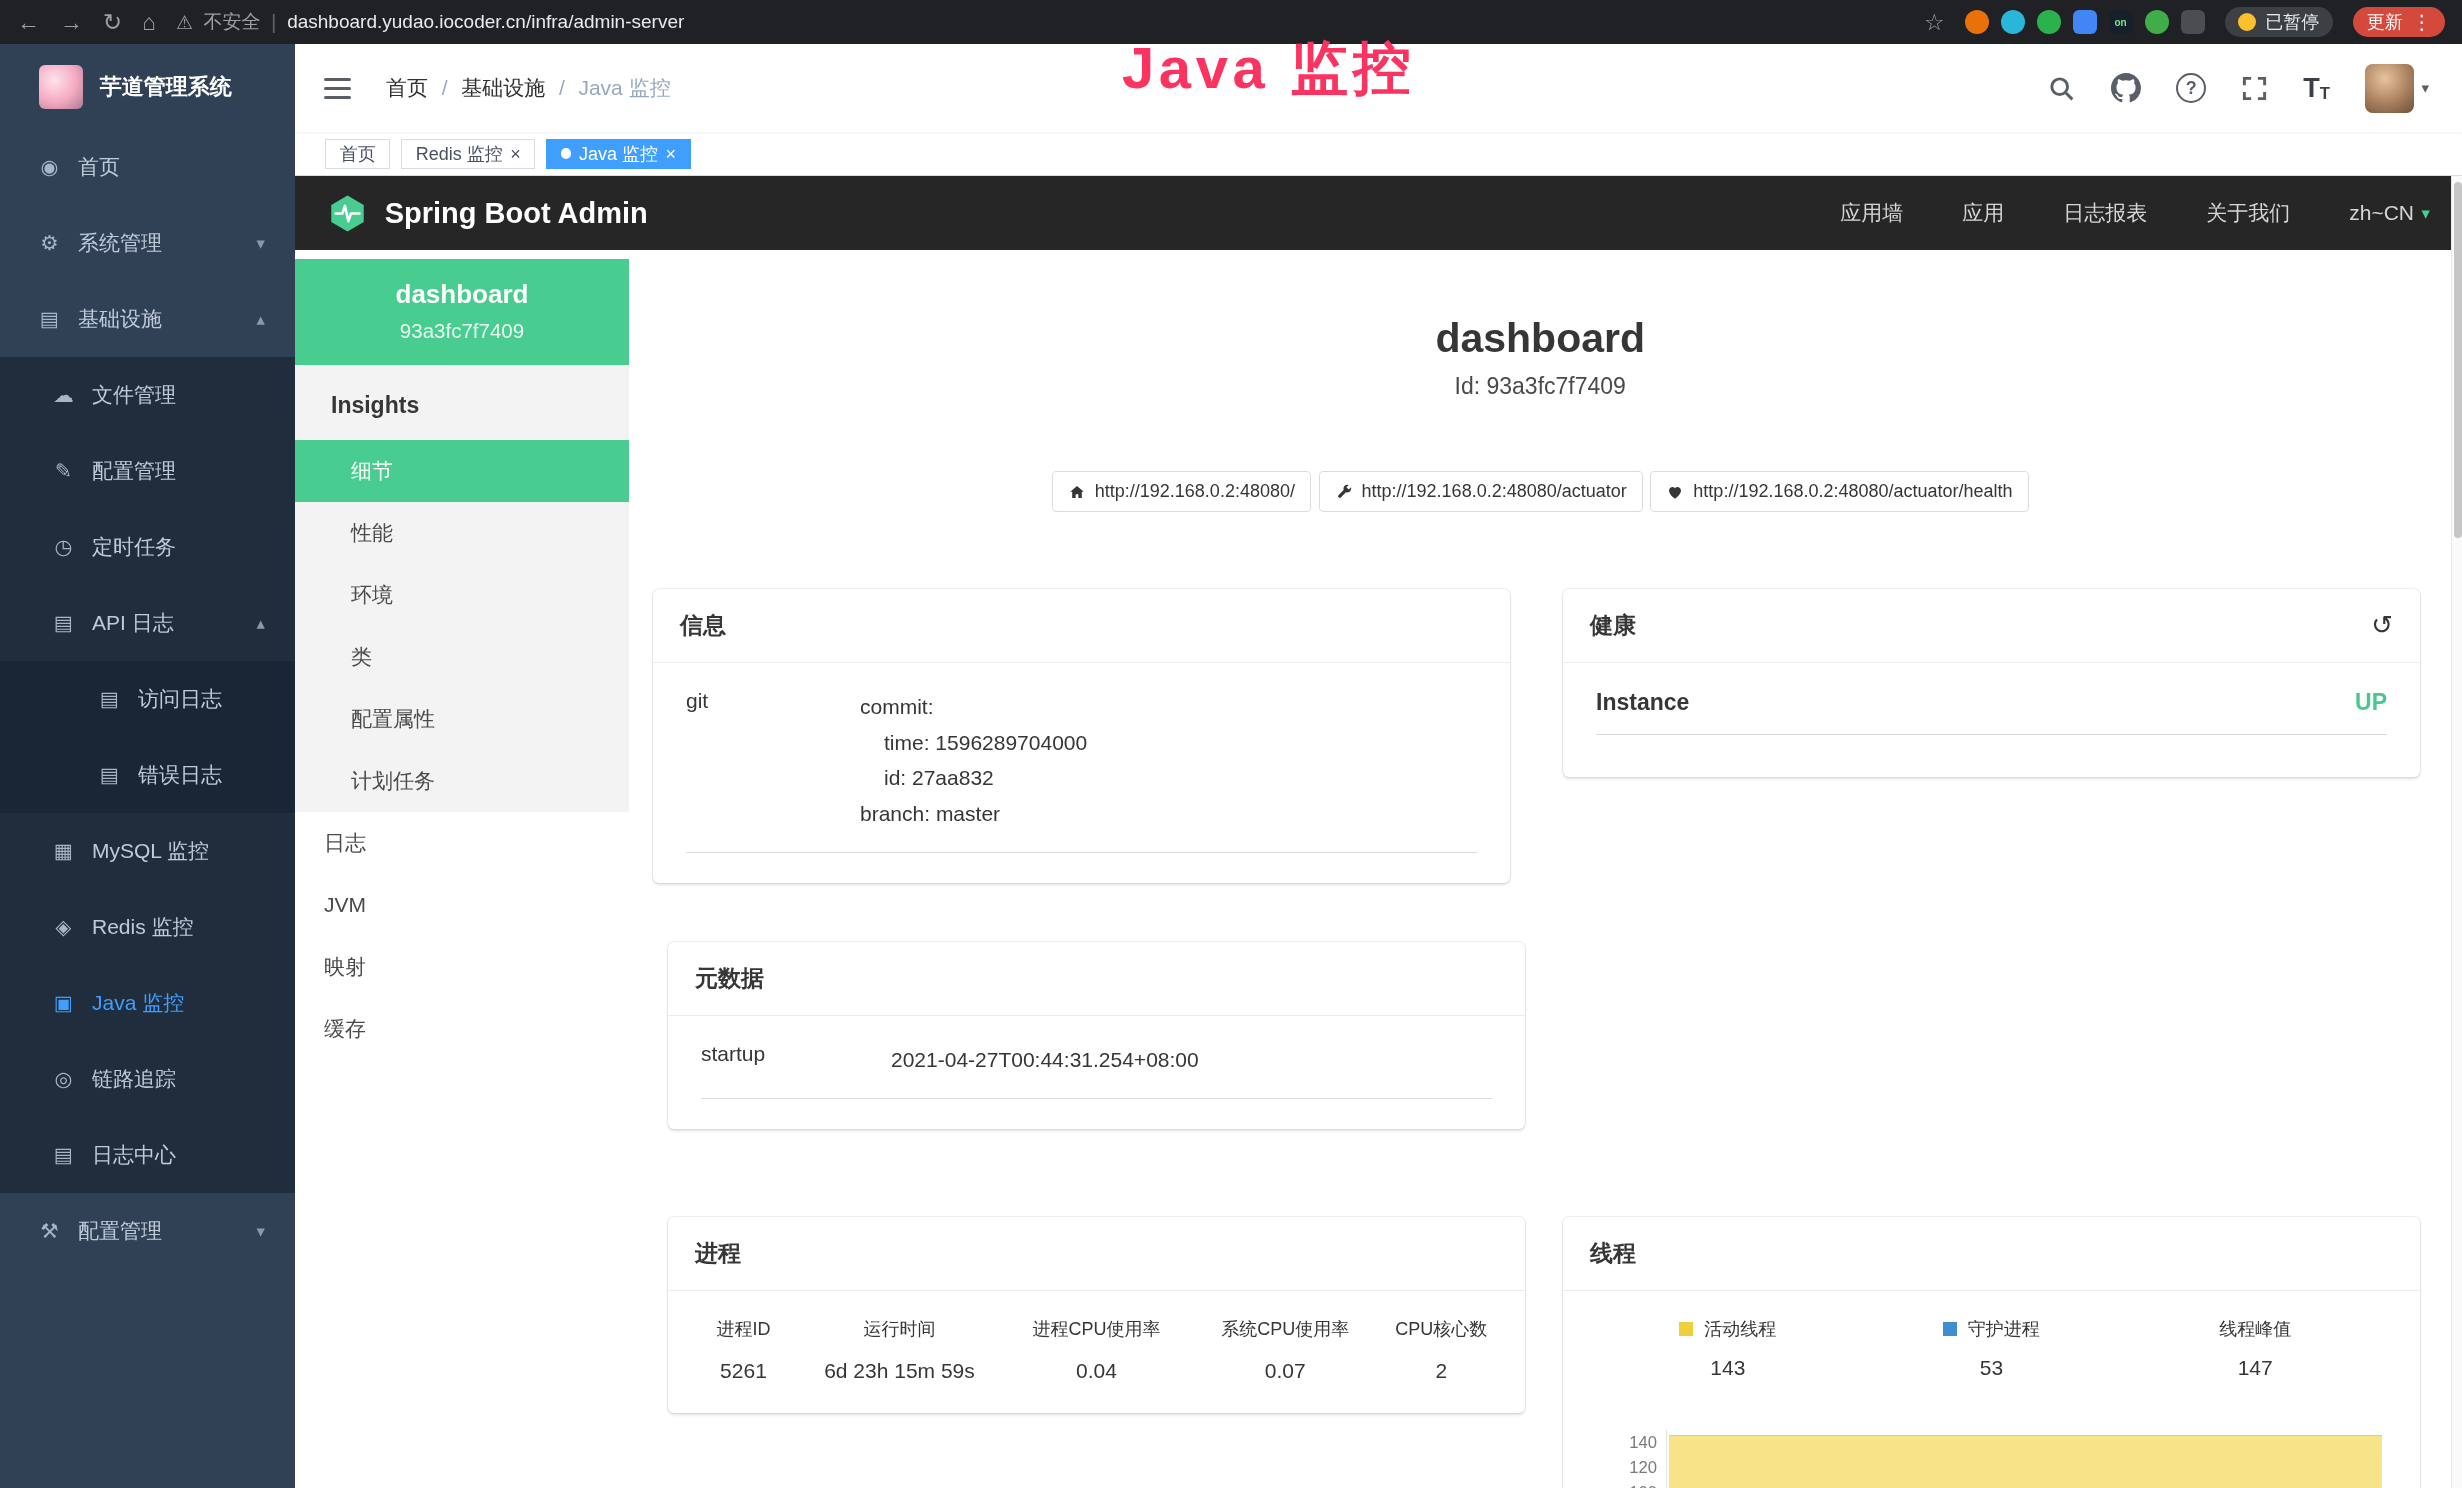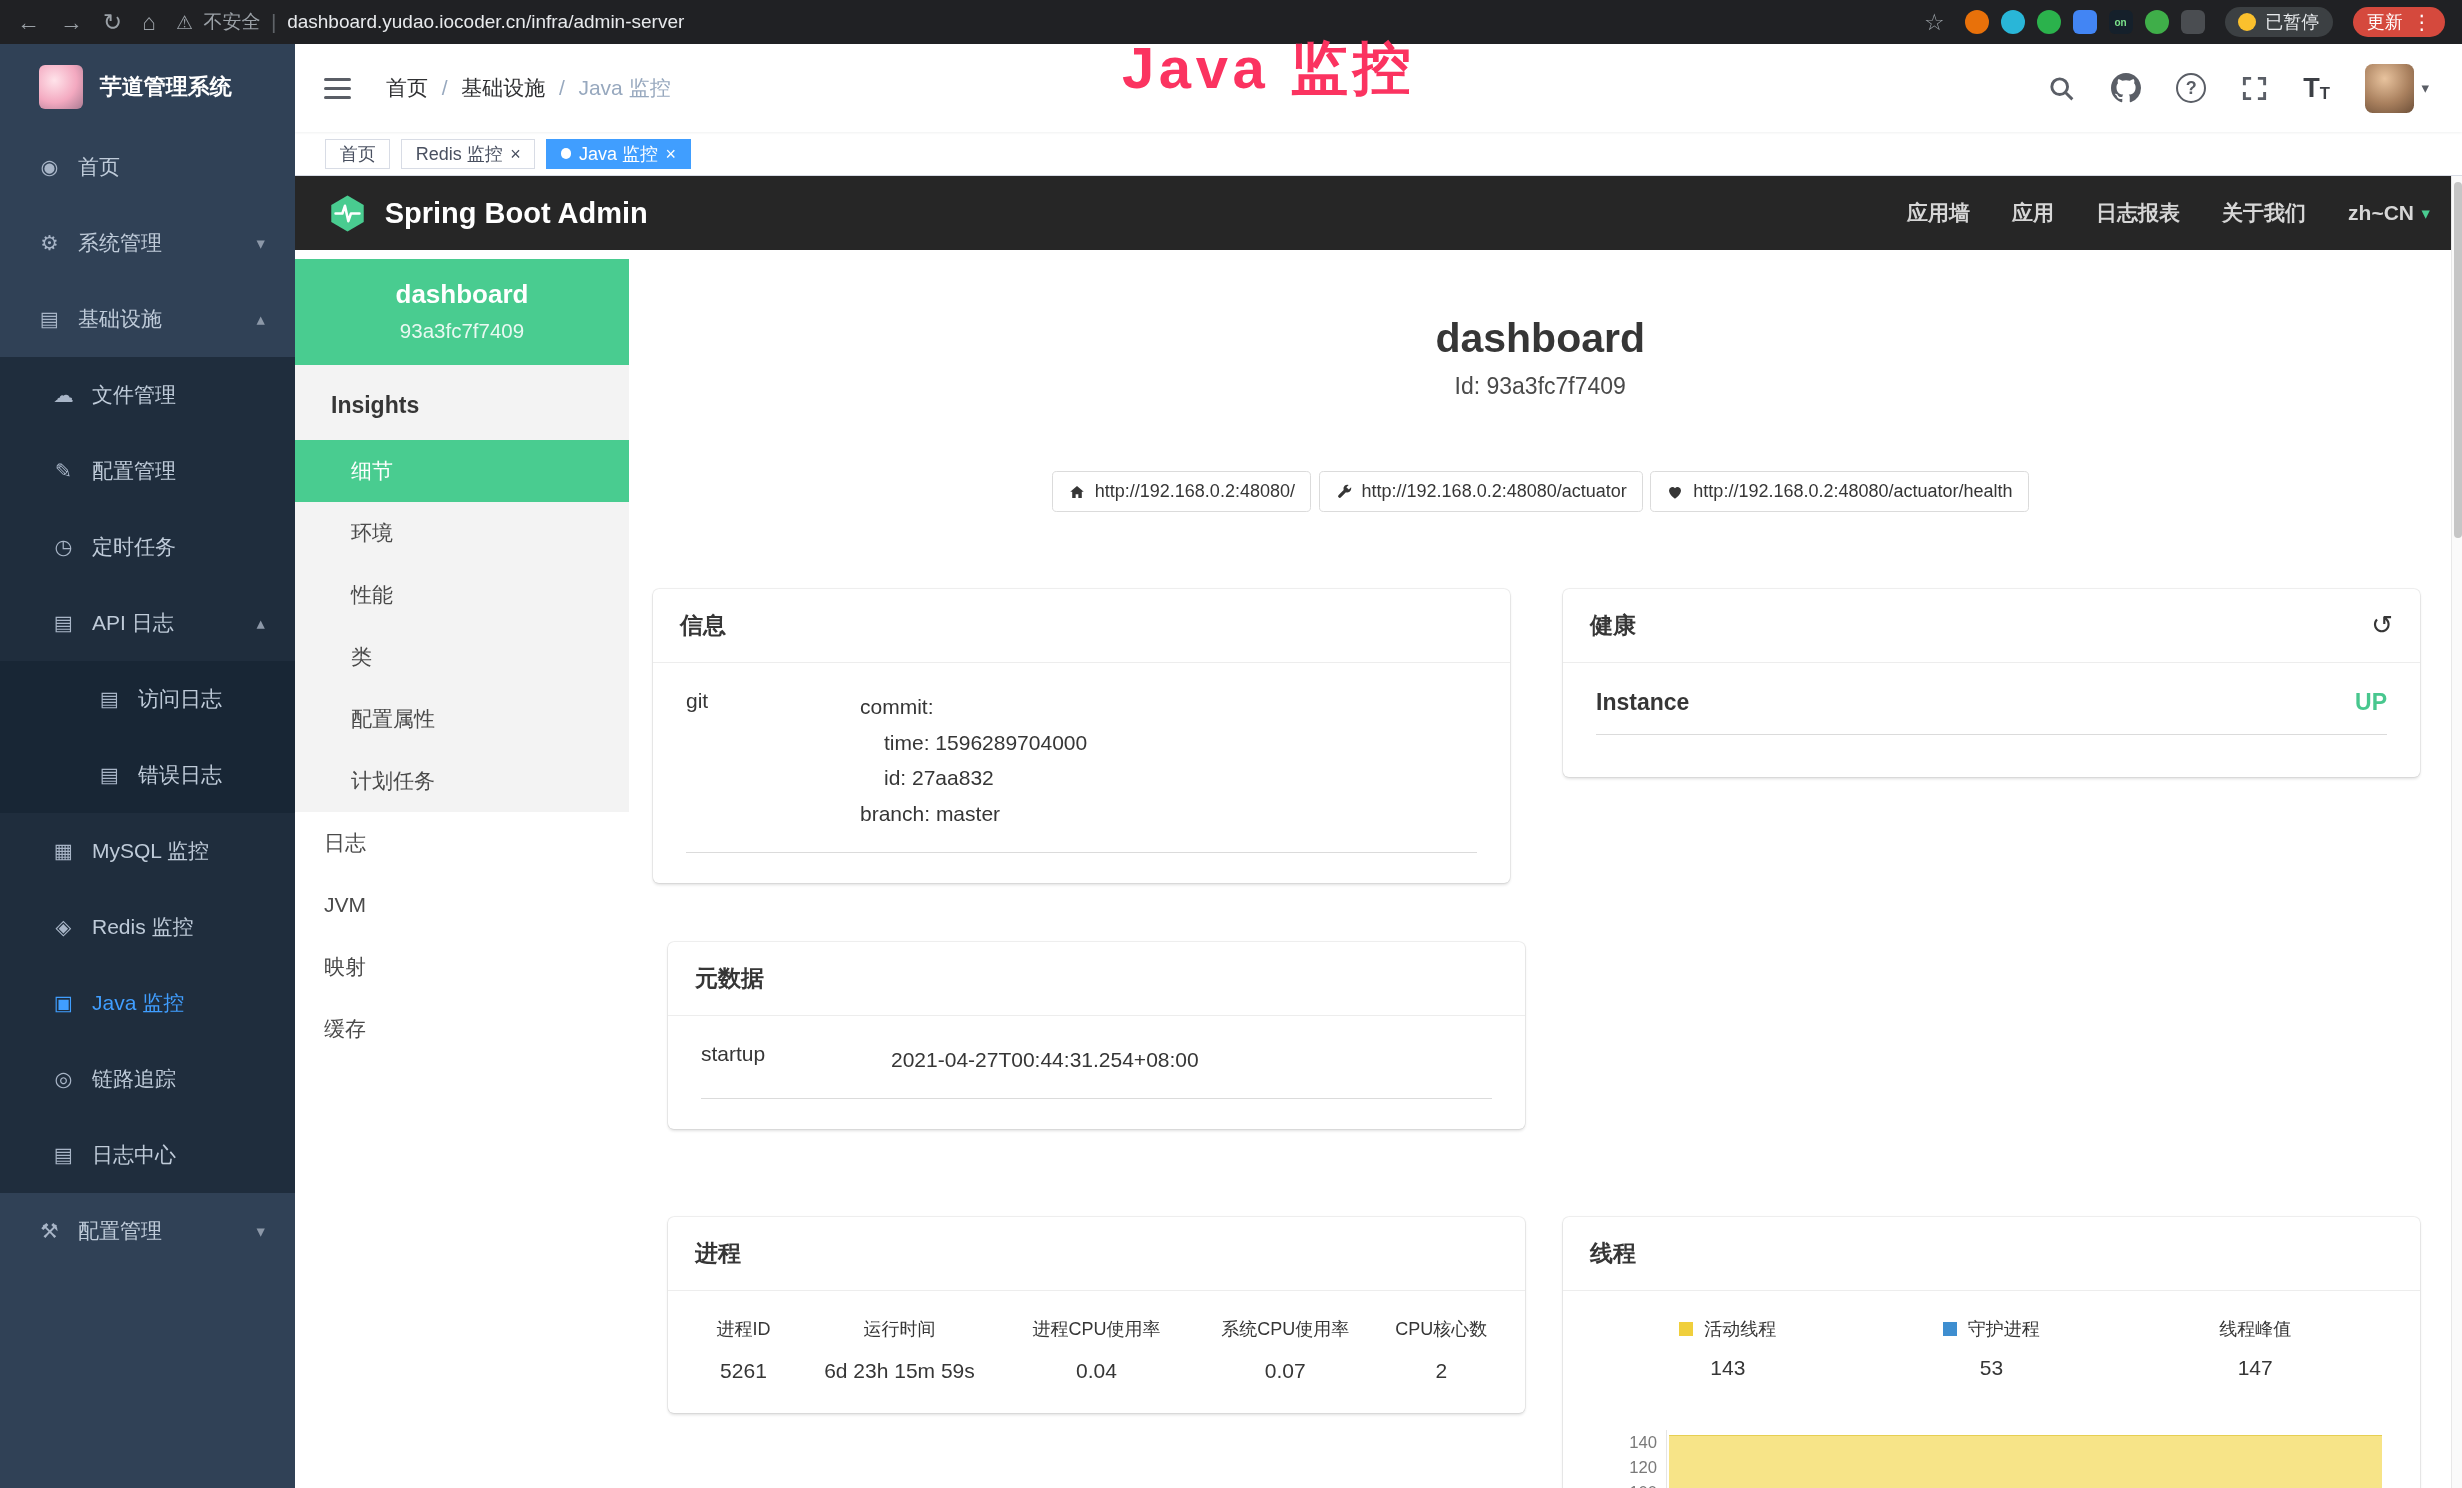--- a/index.html
+++ b/index.html
@@ -58,21 +58,21 @@
   
   .tabbar { position:absolute; left:295px; top:132px; right:0; height:44px; background:#fff; border-bottom:0.8px solid #d8dce5; display:flex; align-items:center; padding-left:30px; gap:10.6px; z-index:19; }
   .tag { height:30px; display:inline-flex; align-items:center; gap:7.6px; padding:0 13.7px; border:0.8px solid #d8dce5; background:#fff; color:#495060; font-size:18px; cursor:pointer; }
   .tag.active { background:#409eff; border-color:#409eff; color:#fff; }
   .tag .dot { width:10.6px; height:10.6px; border-radius:50%; background:#fff; }
   .tag .x { font-size:18px; line-height:1; }
 
   
   .sbanav { position:absolute; left:295px; top:176px; right:0; height:74px; background:#262626; display:flex; align-items:center; padding:0 32px; z-index:18; }
   .brand { color:#fff; font-size:29px; font-weight:bold; margin-left:16.7px; cursor:pointer; }
-  .sbanav-items { margin-left:auto; display:flex; align-items:center; gap:42px; font-size:21px; color:#d6d6d6;font-weight:bold; }
+  .sbanav-items { margin-left:auto; display:flex; align-items:center; gap:59px; font-size:21px; color:#d6d6d6; }
   .sbanav-items .item { cursor:pointer; }
   .lang { display:flex; align-items:center; gap:7.6px; cursor:pointer; }
   .lang .caret { color:#49cc90; font-size:16.7px; }
 
   
   .sbaside { position:absolute; left:295px; top:259px; width:334px; bottom:0; background:#fff; z-index:10; }
   .inst { height:106px; background:#49cc90; color:#fff; text-align:center; padding-top:20px; cursor:pointer; }
   .inst-name { font-size:26px; font-weight:bold; }
   .inst-id { font-size:20.5px; margin-top:9px; opacity:.88; }
   .insights { background:#f3f3f3; }
@@ -307,22 +307,22 @@
 </div>
 
 <div class="sbaside">
   <div class="inst">
     <div class="inst-name">dashboard</div>
     <div class="inst-id">93a3fc7f7409</div>
   </div>
   <div class="insights">
     <div class="grp-label">Insights</div>
     <div class="sbaitem active">细节</div>
+    <div class="sbaitem">性能</div>
     <div class="sbaitem">环境</div>
-    <div class="sbaitem">性能</div>
     <div class="sbaitem">类</div>
     <div class="sbaitem">配置属性</div>
     <div class="sbaitem">计划任务</div>
   </div>
   <div class="sbaitem top">日志</div>
   <div class="sbaitem top">JVM</div>
   <div class="sbaitem top">映射</div>
   <div class="sbaitem top">缓存</div>
 </div>
 

